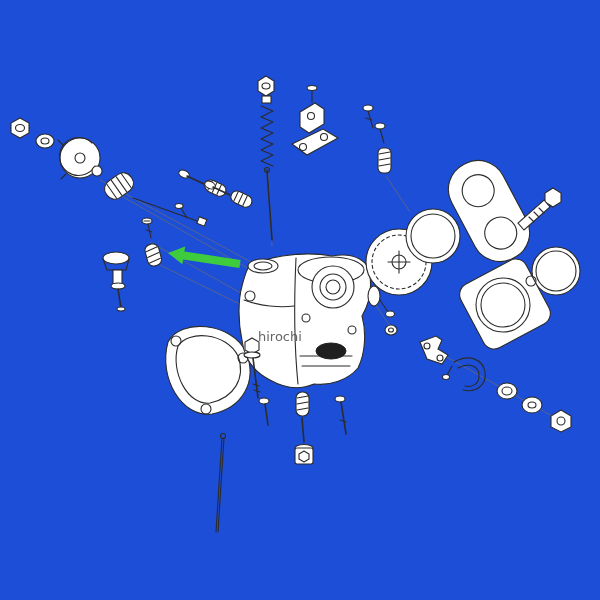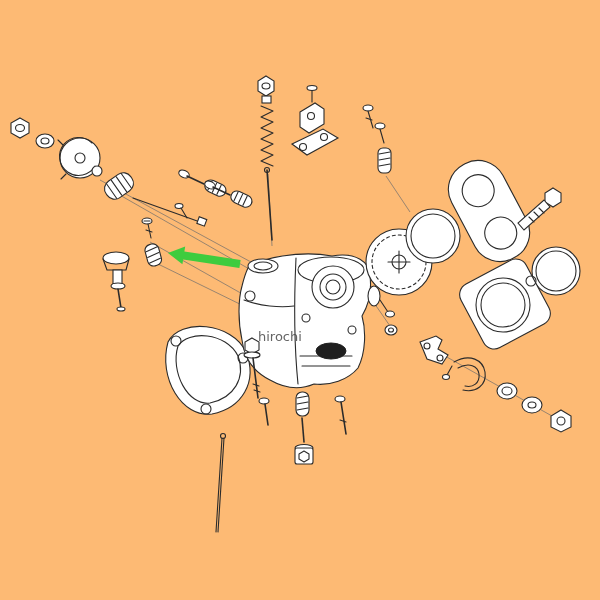--- a/index.html
+++ b/index.html
@@ -1,16 +1,16 @@
 <!DOCTYPE html>
 <html><head>
 <meta charset="utf-8">
 <style>
   html,body{margin:0;padding:0;background:#ffffff;}
-  .stage{position:relative;width:600px;height:600px;background:#fdba74;overflow:hidden;
+  .stage{position:relative;width:600px;height:600px;background:#1d4ed8;overflow:hidden;
          font-family:"DejaVu Sans",sans-serif;}
   svg{position:absolute;left:0;top:0;}
   .ln{fill:none;stroke:#2b2b2b;stroke-width:1.1;stroke-linecap:round;stroke-linejoin:round;}
   .ln2{fill:none;stroke:#2b2b2b;stroke-width:1.6;stroke-linecap:round;stroke-linejoin:round;}
   .thin{fill:none;stroke:#6d6d6d;stroke-width:0.7;}
   .wfill{fill:#ffffff;stroke:#2b2b2b;stroke-width:1.1;}
   .dark{fill:#1f1f1f;stroke:#1f1f1f;}
   .wm{font-size:13px;fill:#4a4a4a;opacity:.85;}
 </style>
 </head>

